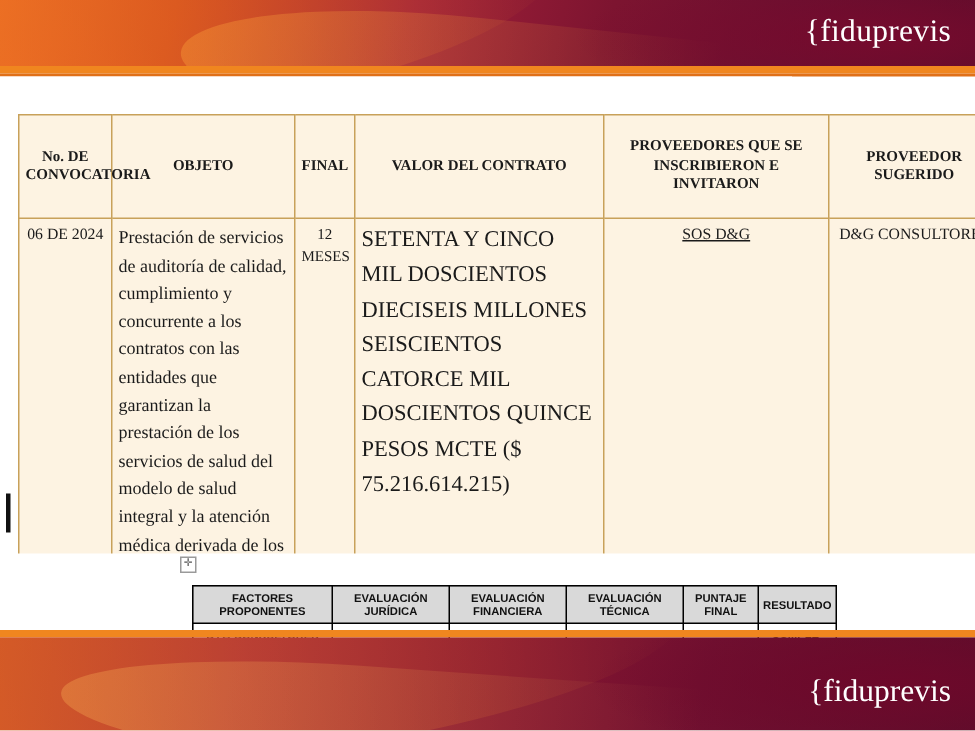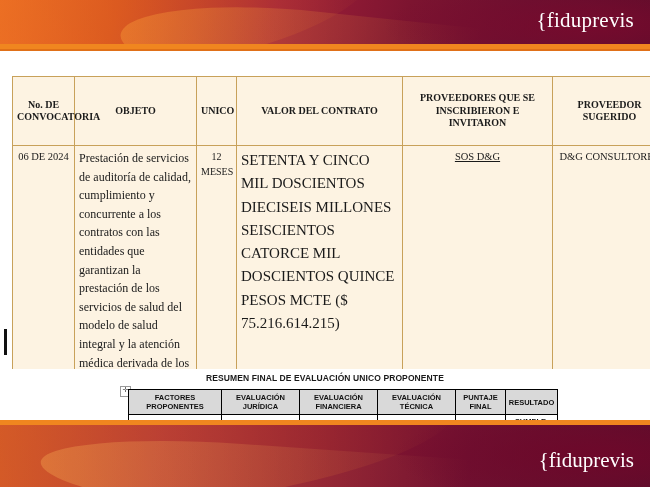--- a/index.html
+++ b/index.html
@@ -226,21 +226,21 @@
     width: 9px; height: 9px;
     border: 1px solid #9a9a9a;
     background: #ffffff;
     font-size: 7px;
     line-height: 7px;
     text-align: center;
     color: #555;
   }
   table.resumen {
     position: absolute;
-    left: 128px; top: 3px;
+    left: 128px; top: 19px;
     border-collapse: collapse;
     table-layout: fixed;
     background: #a3a3a3;
   }
   table.resumen th,
   table.resumen td {
     border: 1px solid #000000;
     font-family: "Liberation Sans", sans-serif;
     font-size: 7.5px;
     text-align: center;
@@ -301,40 +301,39 @@
         <col class="col-obj">
         <col class="col-plazo">
       <col class="col-valor">
         <col class="col-prov">
         <col class="col-sug">
     </colgroup>
     <thead>
       <tr>
         <th>No. DE CONVOCATORIA</th>
         <th>OBJETO</th>
-        <th>UNICO</th>
+        <th>FINAL</th>
         <th>VALOR DEL CONTRATO</th>
         <th>PROVEEDORES QUE SE INSCRIBIERON E INVITARON</th>
         <th>PROVEEDOR SUGERIDO</th>
       </tr>
     </thead>
     <tbody>
       <tr class="body-row">
         <td class="c-conv">06 DE 2024</td>
         <td class="c-obj">Prestación de servicios de auditoría de calidad, cumplimiento y concurrente a los contratos con las entidades que garantizan la prestación de los servicios de salud del modelo  de salud integral y la atención médica derivada de los riesgos laborales para los afiliados al Fondo</td>
         <td class="c-plazo">12 MESES</td>
         <td class="c-valor">SETENTA Y CINCO MIL DOSCIENTOS DIECISEIS MILLONES SEISCIENTOS CATORCE MIL DOSCIENTOS QUINCE PESOS MCTE ($ 75.216.614.215)</td>
         <td class="c-prov">SOS D&amp;G</td>
         <td class="c-sug">D&amp;G CONSULTORES</td>
       </tr>
     </tbody>
   </table>
 
   <div class="resumen-wrap">
-    <div class="resumen-title">RESUMEN FINAL DE EVALUACIÓN UNICO PROPONENTE</div>
     <div class="resumen-holder">
       <div class="move-handle">✛</div>
       <table class="resumen">
         <colgroup>
           <col class="r-c1">
             <col class="r-c2">
             <col class="r-c3">
           <col class="r-c4">
             <col class="r-c5">
             <col class="r-c6">

